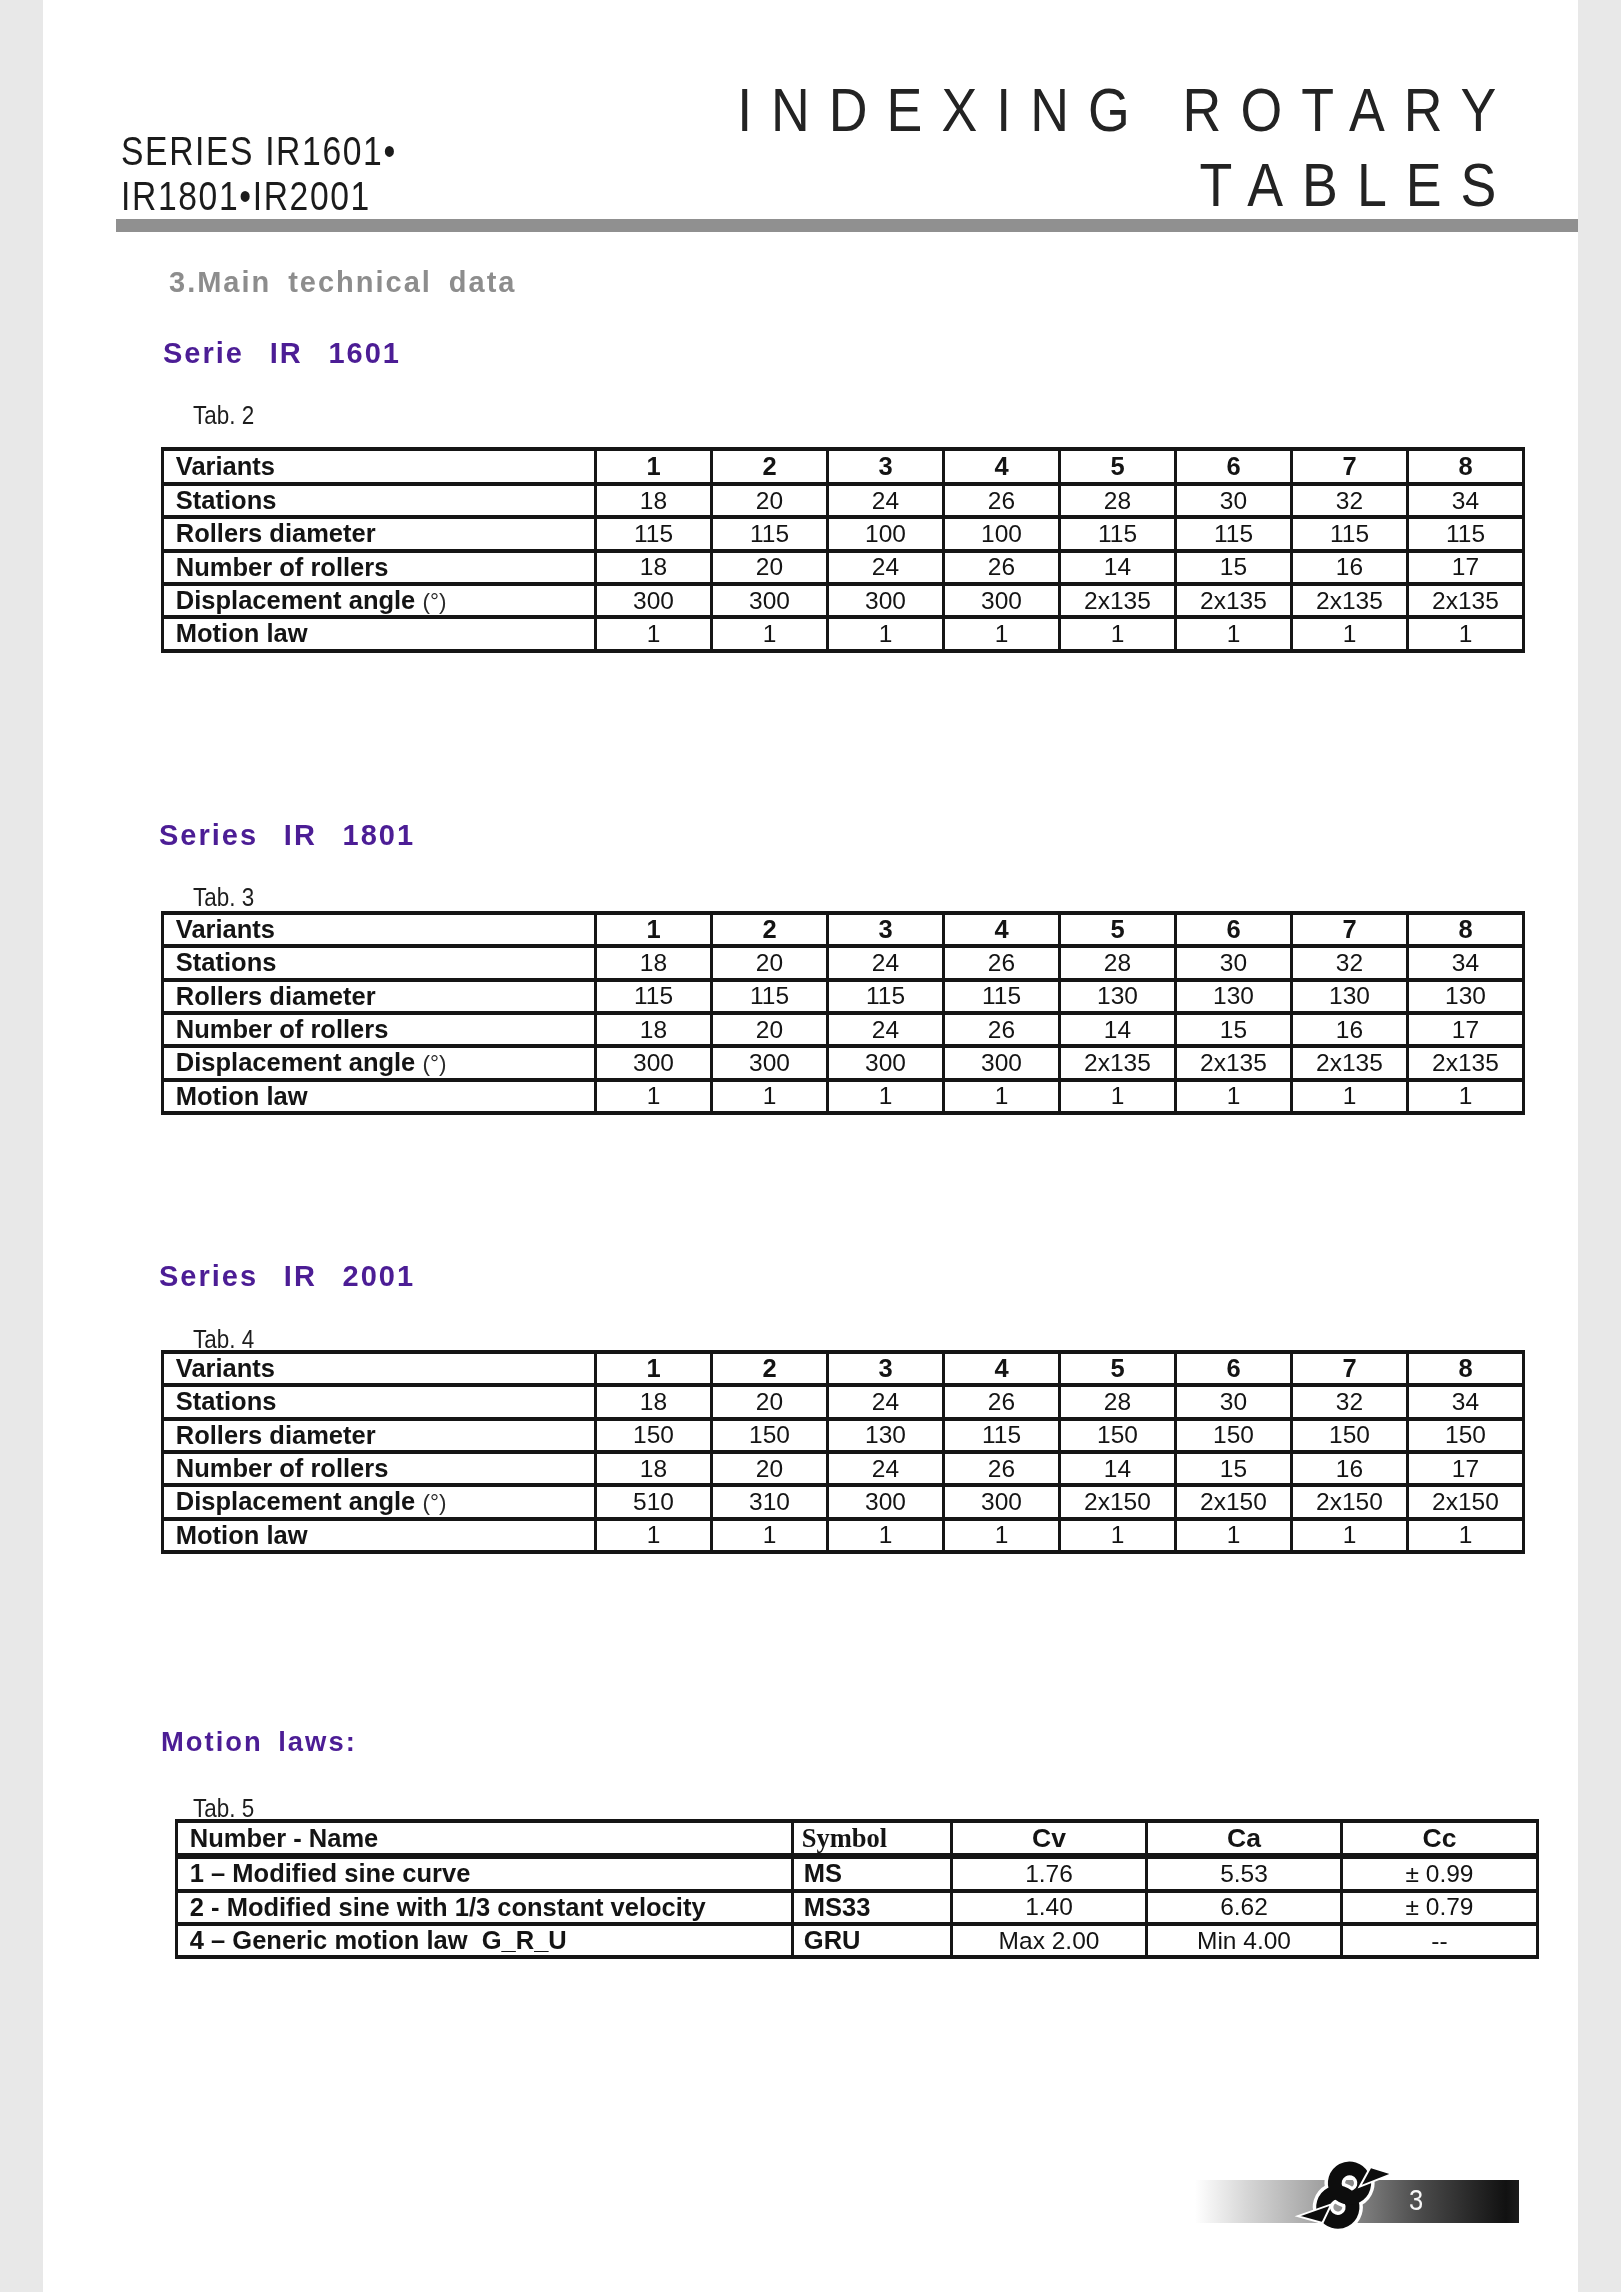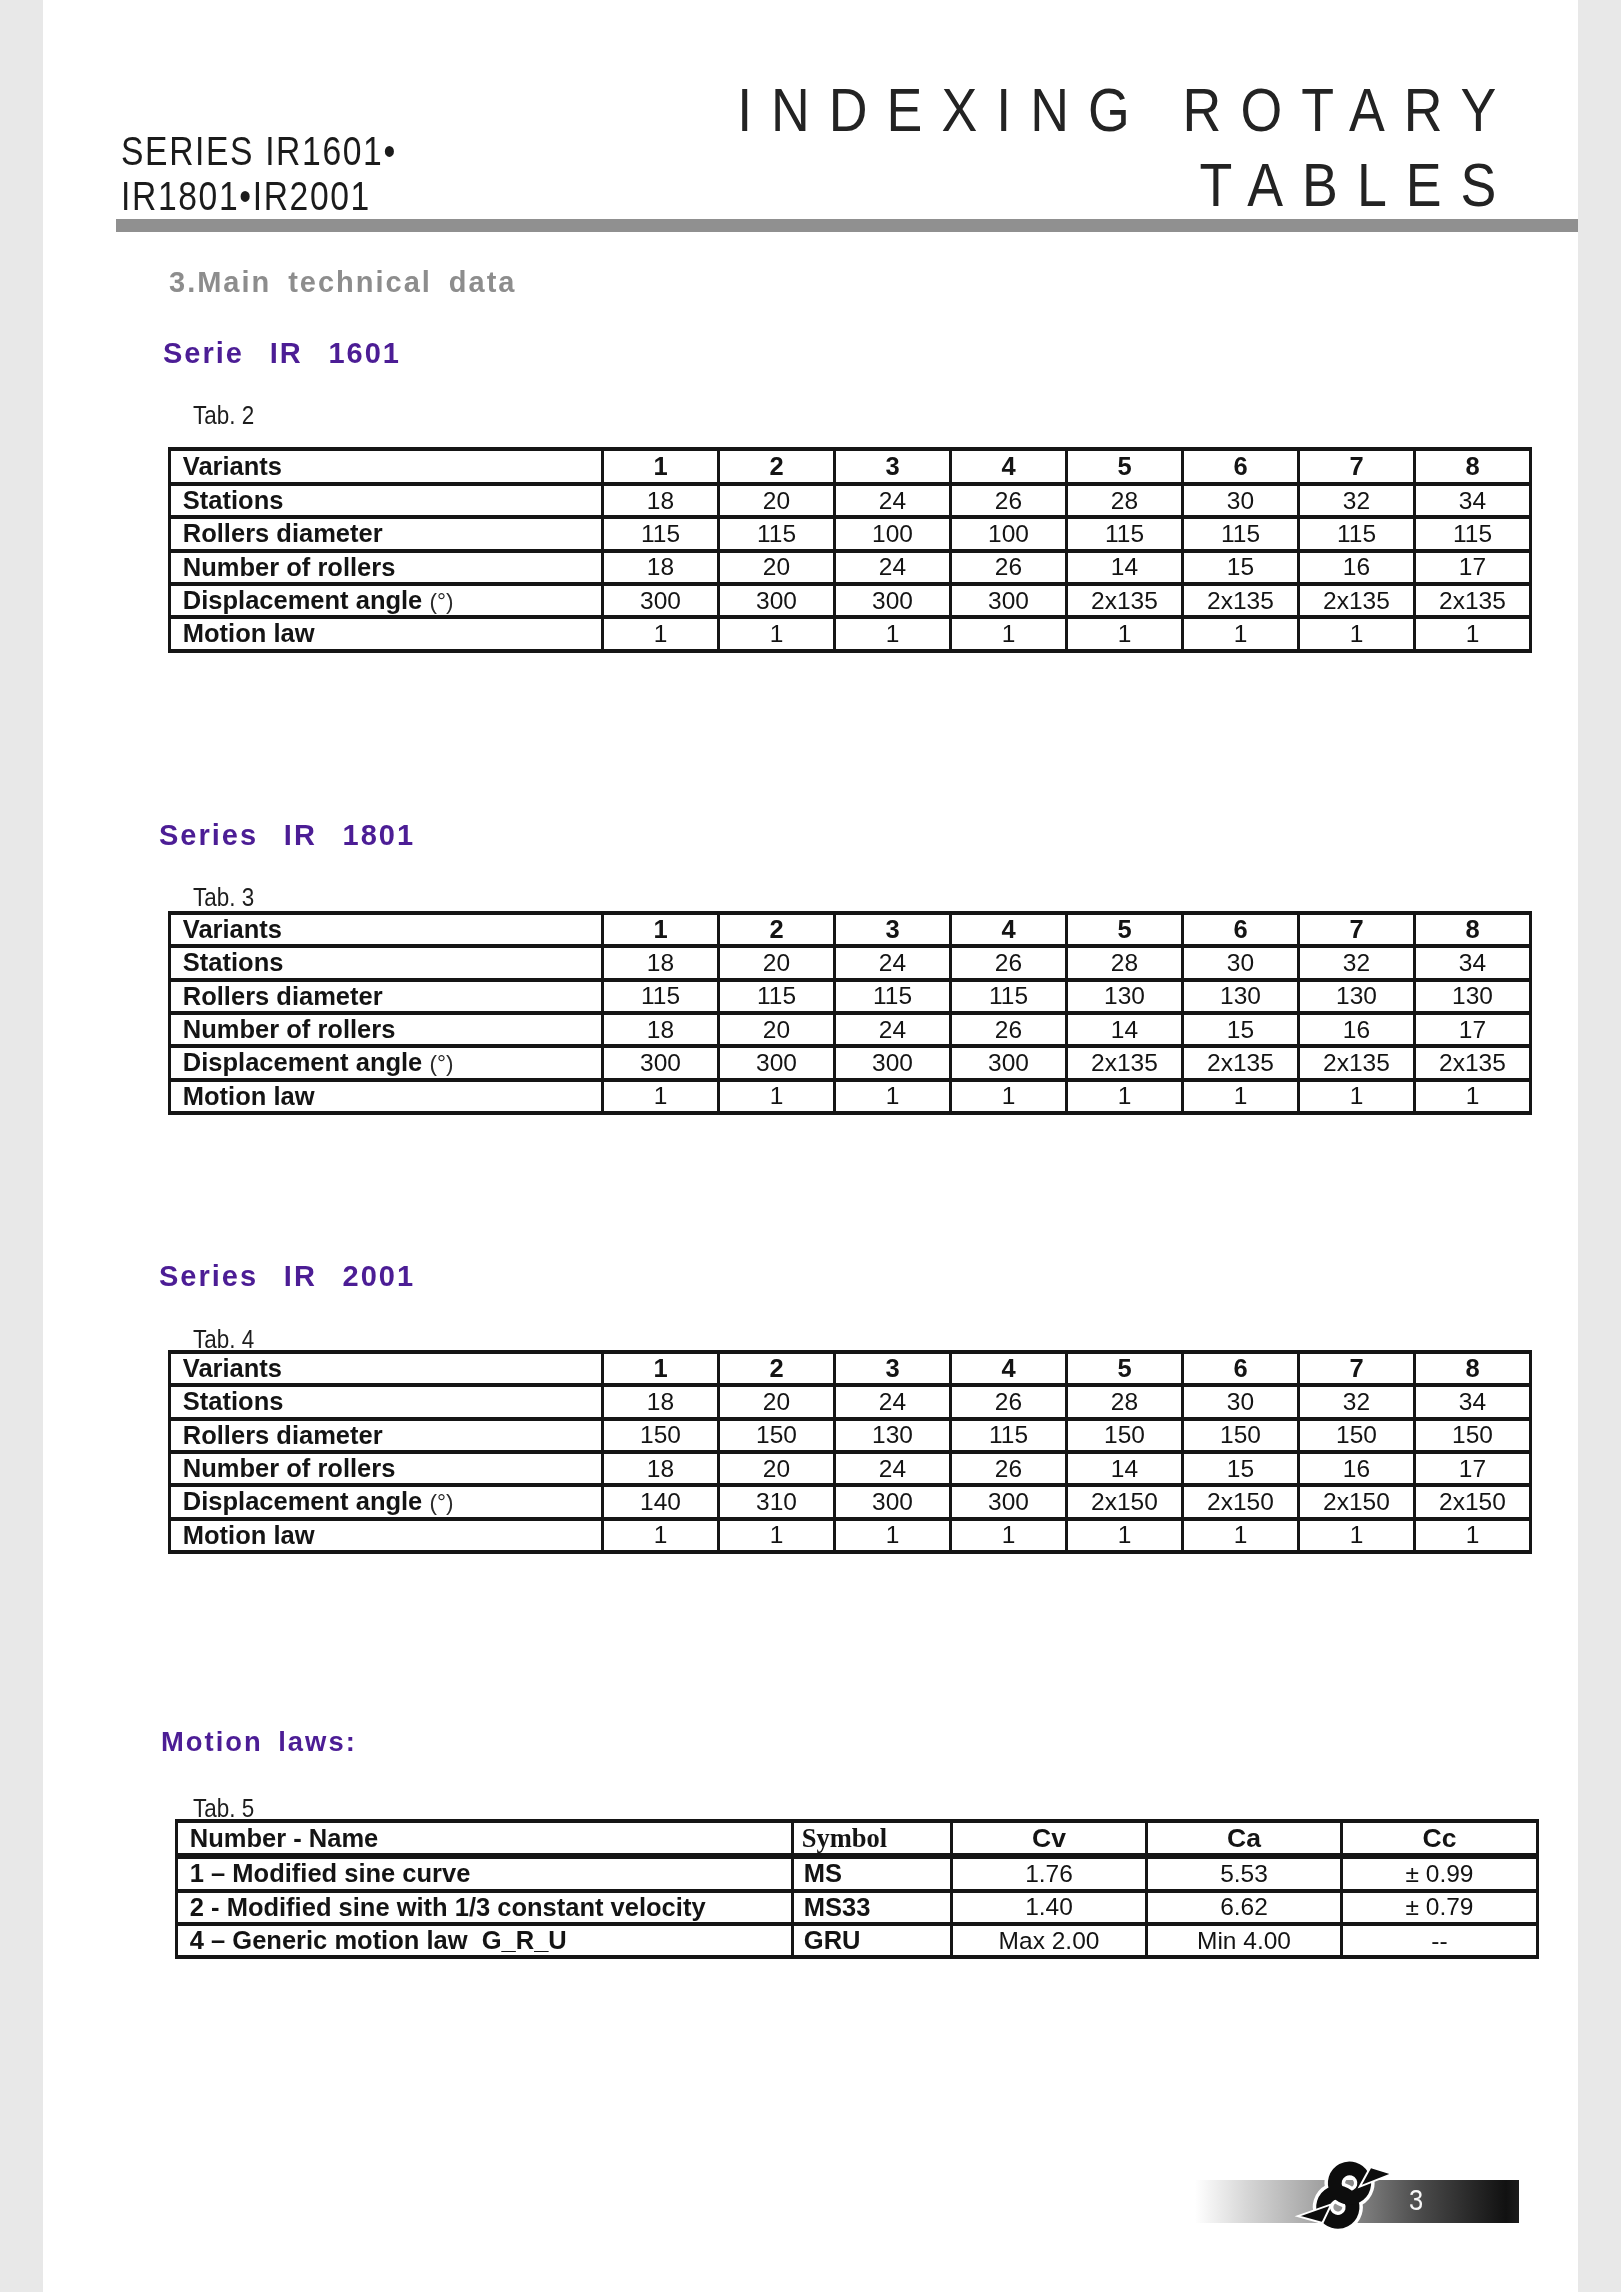--- a/index.html
+++ b/index.html
@@ -47,21 +47,21 @@
 
   
   .dtable {
     position:absolute; border-collapse:collapse; table-layout:fixed;
     background:#fff;
   }
   .dtable th, .dtable td {
     border:3.9px solid #151515; border-top-width:4.9px; border-bottom-width:4.9px;
     padding:0; line-height:1.15; vertical-align:middle;
   }
-  .t-series { left:125px; width:1358px; }
+  .t-series { left:118px; width:1358px; }
   #table-s0 { top:447px; }
   #table-s0 thead tr { height:35px; }
   #table-s0 tbody tr { height:33px; }
   #table-s1 { top:911px; }
   #table-s2 { top:1350px; }
   #table-s1 tr, #table-s2 tr { height:29px; }
   #table-s1 thead tr, #table-s2 thead tr { height:31px; }
 
   .col-label { width:433px; }
   .col-data  { width:116px; }
@@ -351,21 +351,21 @@
           <td class="val">20</td>
           <td class="val">24</td>
           <td class="val">26</td>
           <td class="val">14</td>
           <td class="val">15</td>
           <td class="val">16</td>
           <td class="val">17</td>
         </tr>
         <tr>
           <td class="label-cell"><span>Displacement angle</span> <span class="suffix">(°)</span></td>
-          <td class="val">140</td>
+          <td class="val">510</td>
           <td class="val">310</td>
           <td class="val">300</td>
           <td class="val">300</td>
           <td class="val">2x150</td>
           <td class="val">2x150</td>
           <td class="val">2x150</td>
           <td class="val">2x150</td>
         </tr>
         <tr>
           <td class="label-cell"><span>Motion law</span></td>

